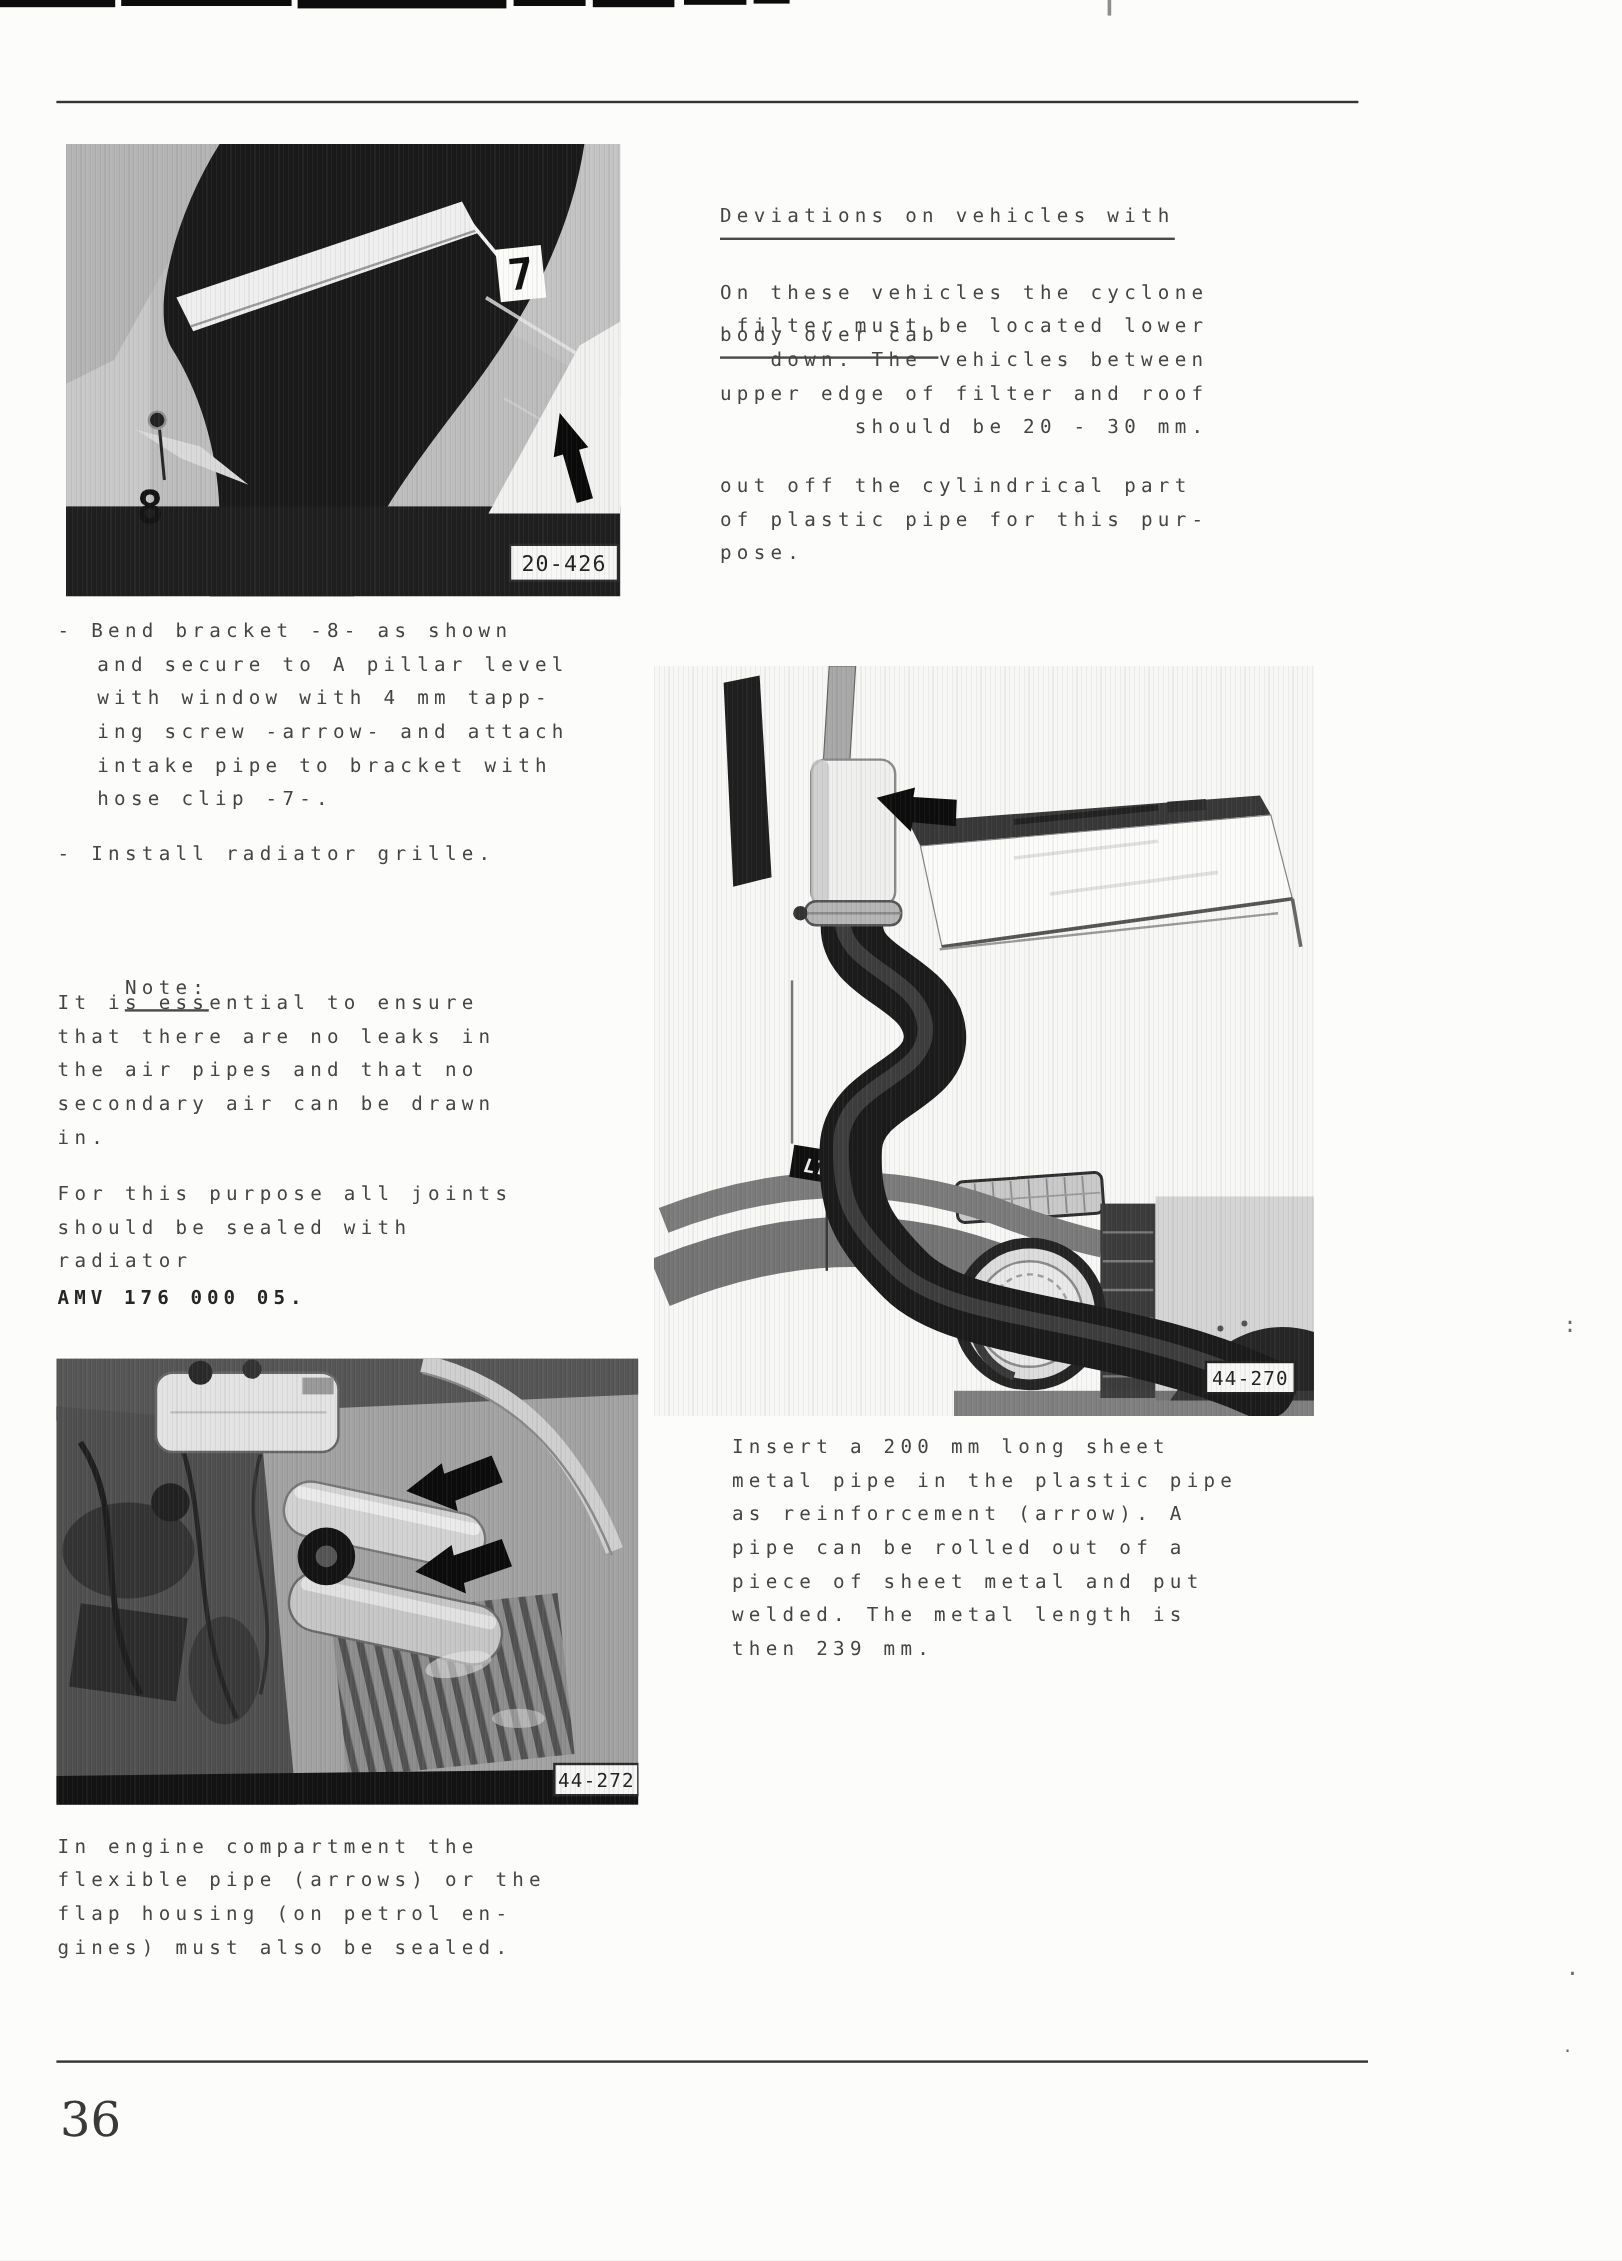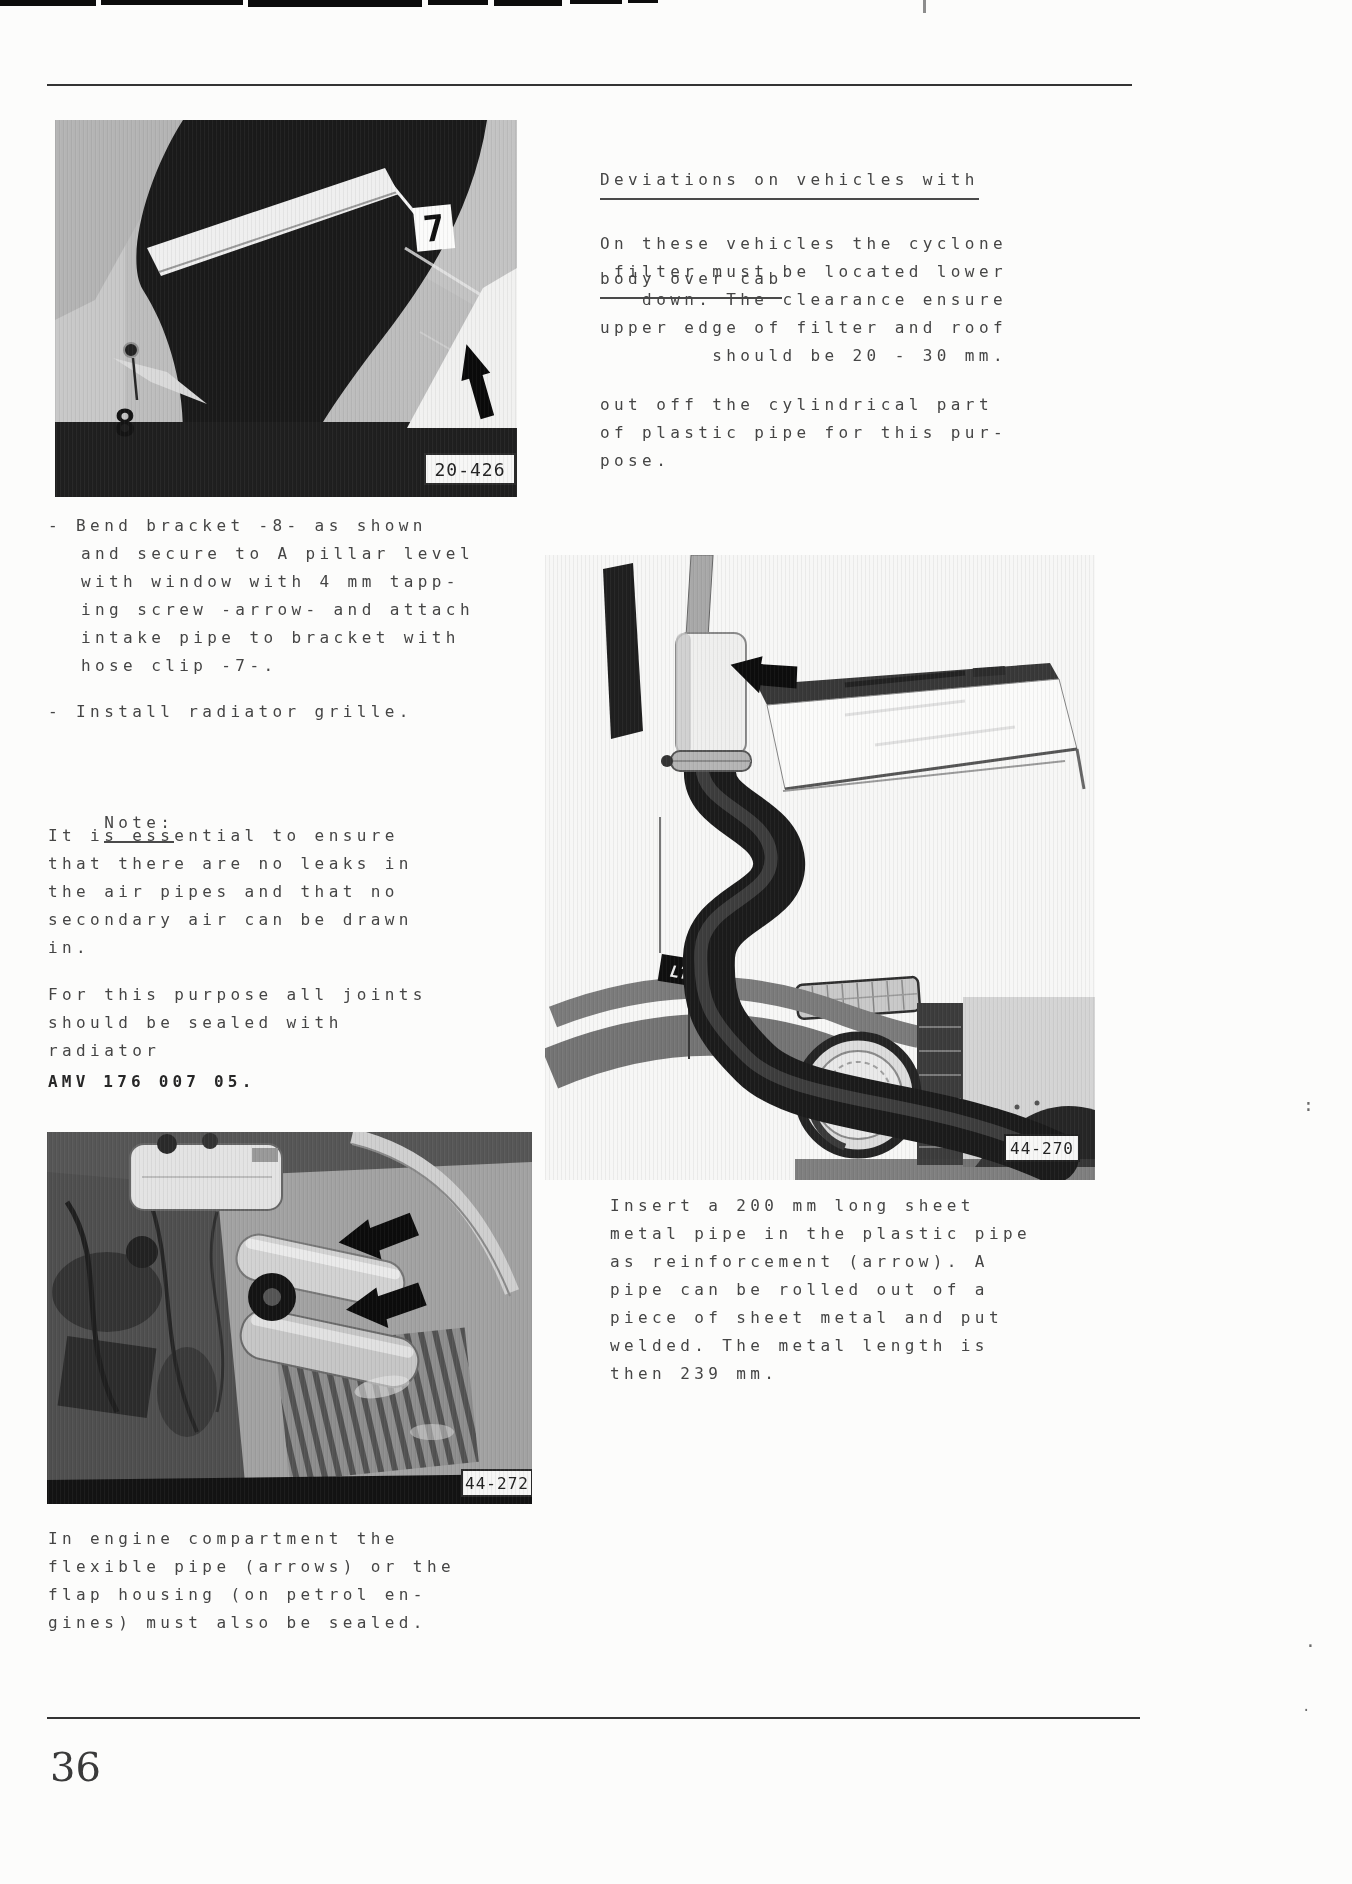--- a/index.html
+++ b/index.html
@@ -80,21 +80,21 @@
   <div class="abs mono" style="left:48px;top:698px;">- Install radiator grille.</div>
 
   <div class="abs mono" style="left:48px;top:781px;">
     <span class="ul">Note:</span>
   </div>
 
   <div class="abs mono" style="left:48px;top:822px;"><div>It is essential to ensure</div><div>that there are no leaks in</div><div>the air pipes and that no</div><div>secondary air can be drawn</div><div>in.</div></div>
 
   <div class="abs mono" style="left:48px;top:981px;"><div>For this purpose all joints</div><div>should be sealed with</div><div>radiator</div></div>
 
-  <div class="abs mono bold" style="left:48px;top:1068px;">AMV 176 007 05.</div>
+  <div class="abs mono bold" style="left:48px;top:1068px;">AMV 176 000 05.</div>
 
   <div class="photo" style="left:47px;top:1132px;width:485px;height:372px;">
     <svg width="485" height="372" viewBox="0 0 485 372">
       <defs>
         <pattern id="ribs" width="14" height="14" patternUnits="userSpaceOnUse" patternTransform="rotate(-7)">
           <rect width="14" height="14" fill="#8d8d8d"></rect>
           <rect width="6" height="14" fill="#525252"></rect>
         </pattern>
       </defs>
       <rect width="485" height="372" fill="#a2a2a2"></rect>
@@ -144,21 +144,21 @@
     </svg>
   </div>
 
   <div class="abs mono" style="left:48px;top:1525px;"><div>In engine compartment the</div><div>flexible pipe (arrows) or the</div><div>flap housing (on petrol en-</div><div>gines) must also be sealed.</div></div>
 
   <div class="abs mono headline" style="left:600px;top:110px;">
     <div><span class="ul">Deviations on vehicles with</span></div>
     <div><span class="ul">body over cab</span></div>
   </div>
 
-  <div class="abs mono" style="left:600px;top:230px;text-align:right;"><div>On these vehicles the cyclone</div><div>filter must be located lower</div><div>down. The clearance ensure</div><div>upper edge of filter and roof</div><div>should be 20 - 30 mm.</div></div>
+  <div class="abs mono" style="left:600px;top:230px;text-align:right;"><div>On these vehicles the cyclone</div><div>filter must be located lower</div><div>down. The vehicles between</div><div>upper edge of filter and roof</div><div>should be 20 - 30 mm.</div></div>
 
   <div class="abs mono" style="left:600px;top:391px;"><div>out off the cylindrical part</div><div>of plastic pipe for this pur-</div><div>pose.</div></div>
 
   <div class="photo" style="left:545px;top:555px;width:550px;height:625px;">
     <svg width="550" height="625" viewBox="0 0 550 625">
       <rect width="550" height="625" fill="#f7f7f6"></rect>
 
       <polygon points="212,130 505,108 514,124 222,150" fill="#383838"></polygon>
       <path d="M 300 130 L 420 118" stroke="#222" stroke-width="5"></path>
       <rect x="428" y="112" width="32" height="9" fill="#2c2c2c" transform="rotate(-4 444 116)"></rect>

